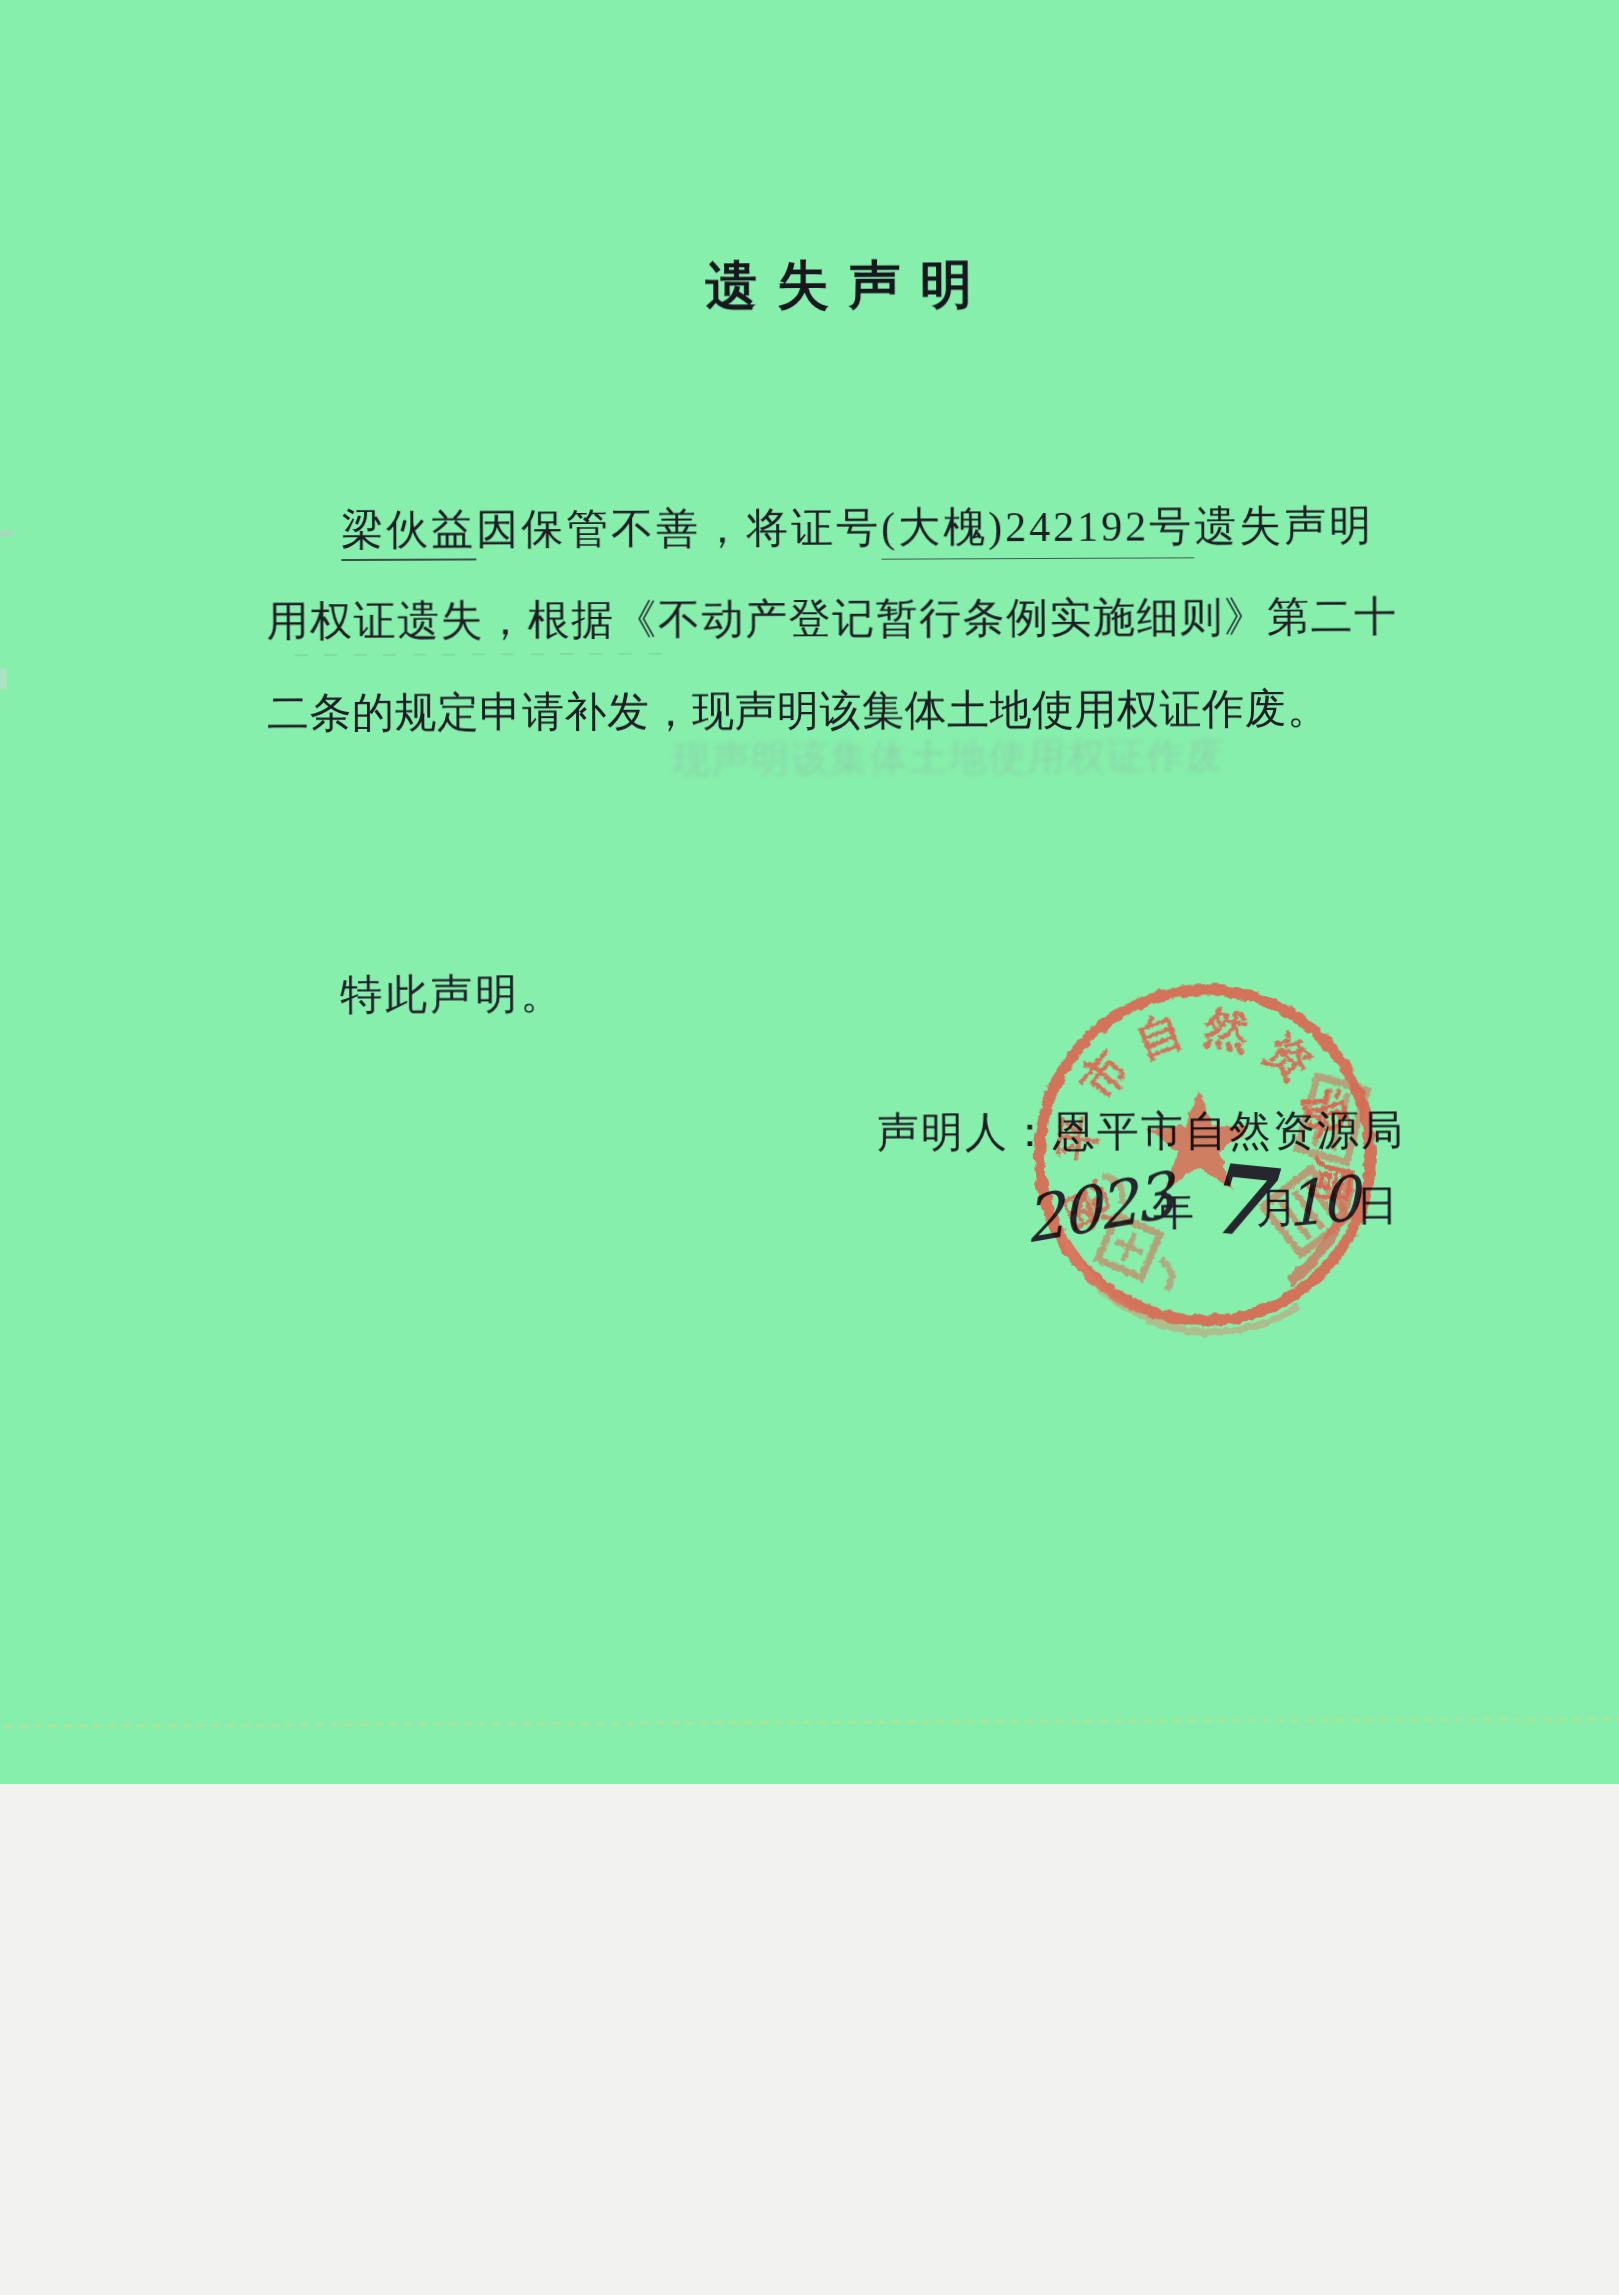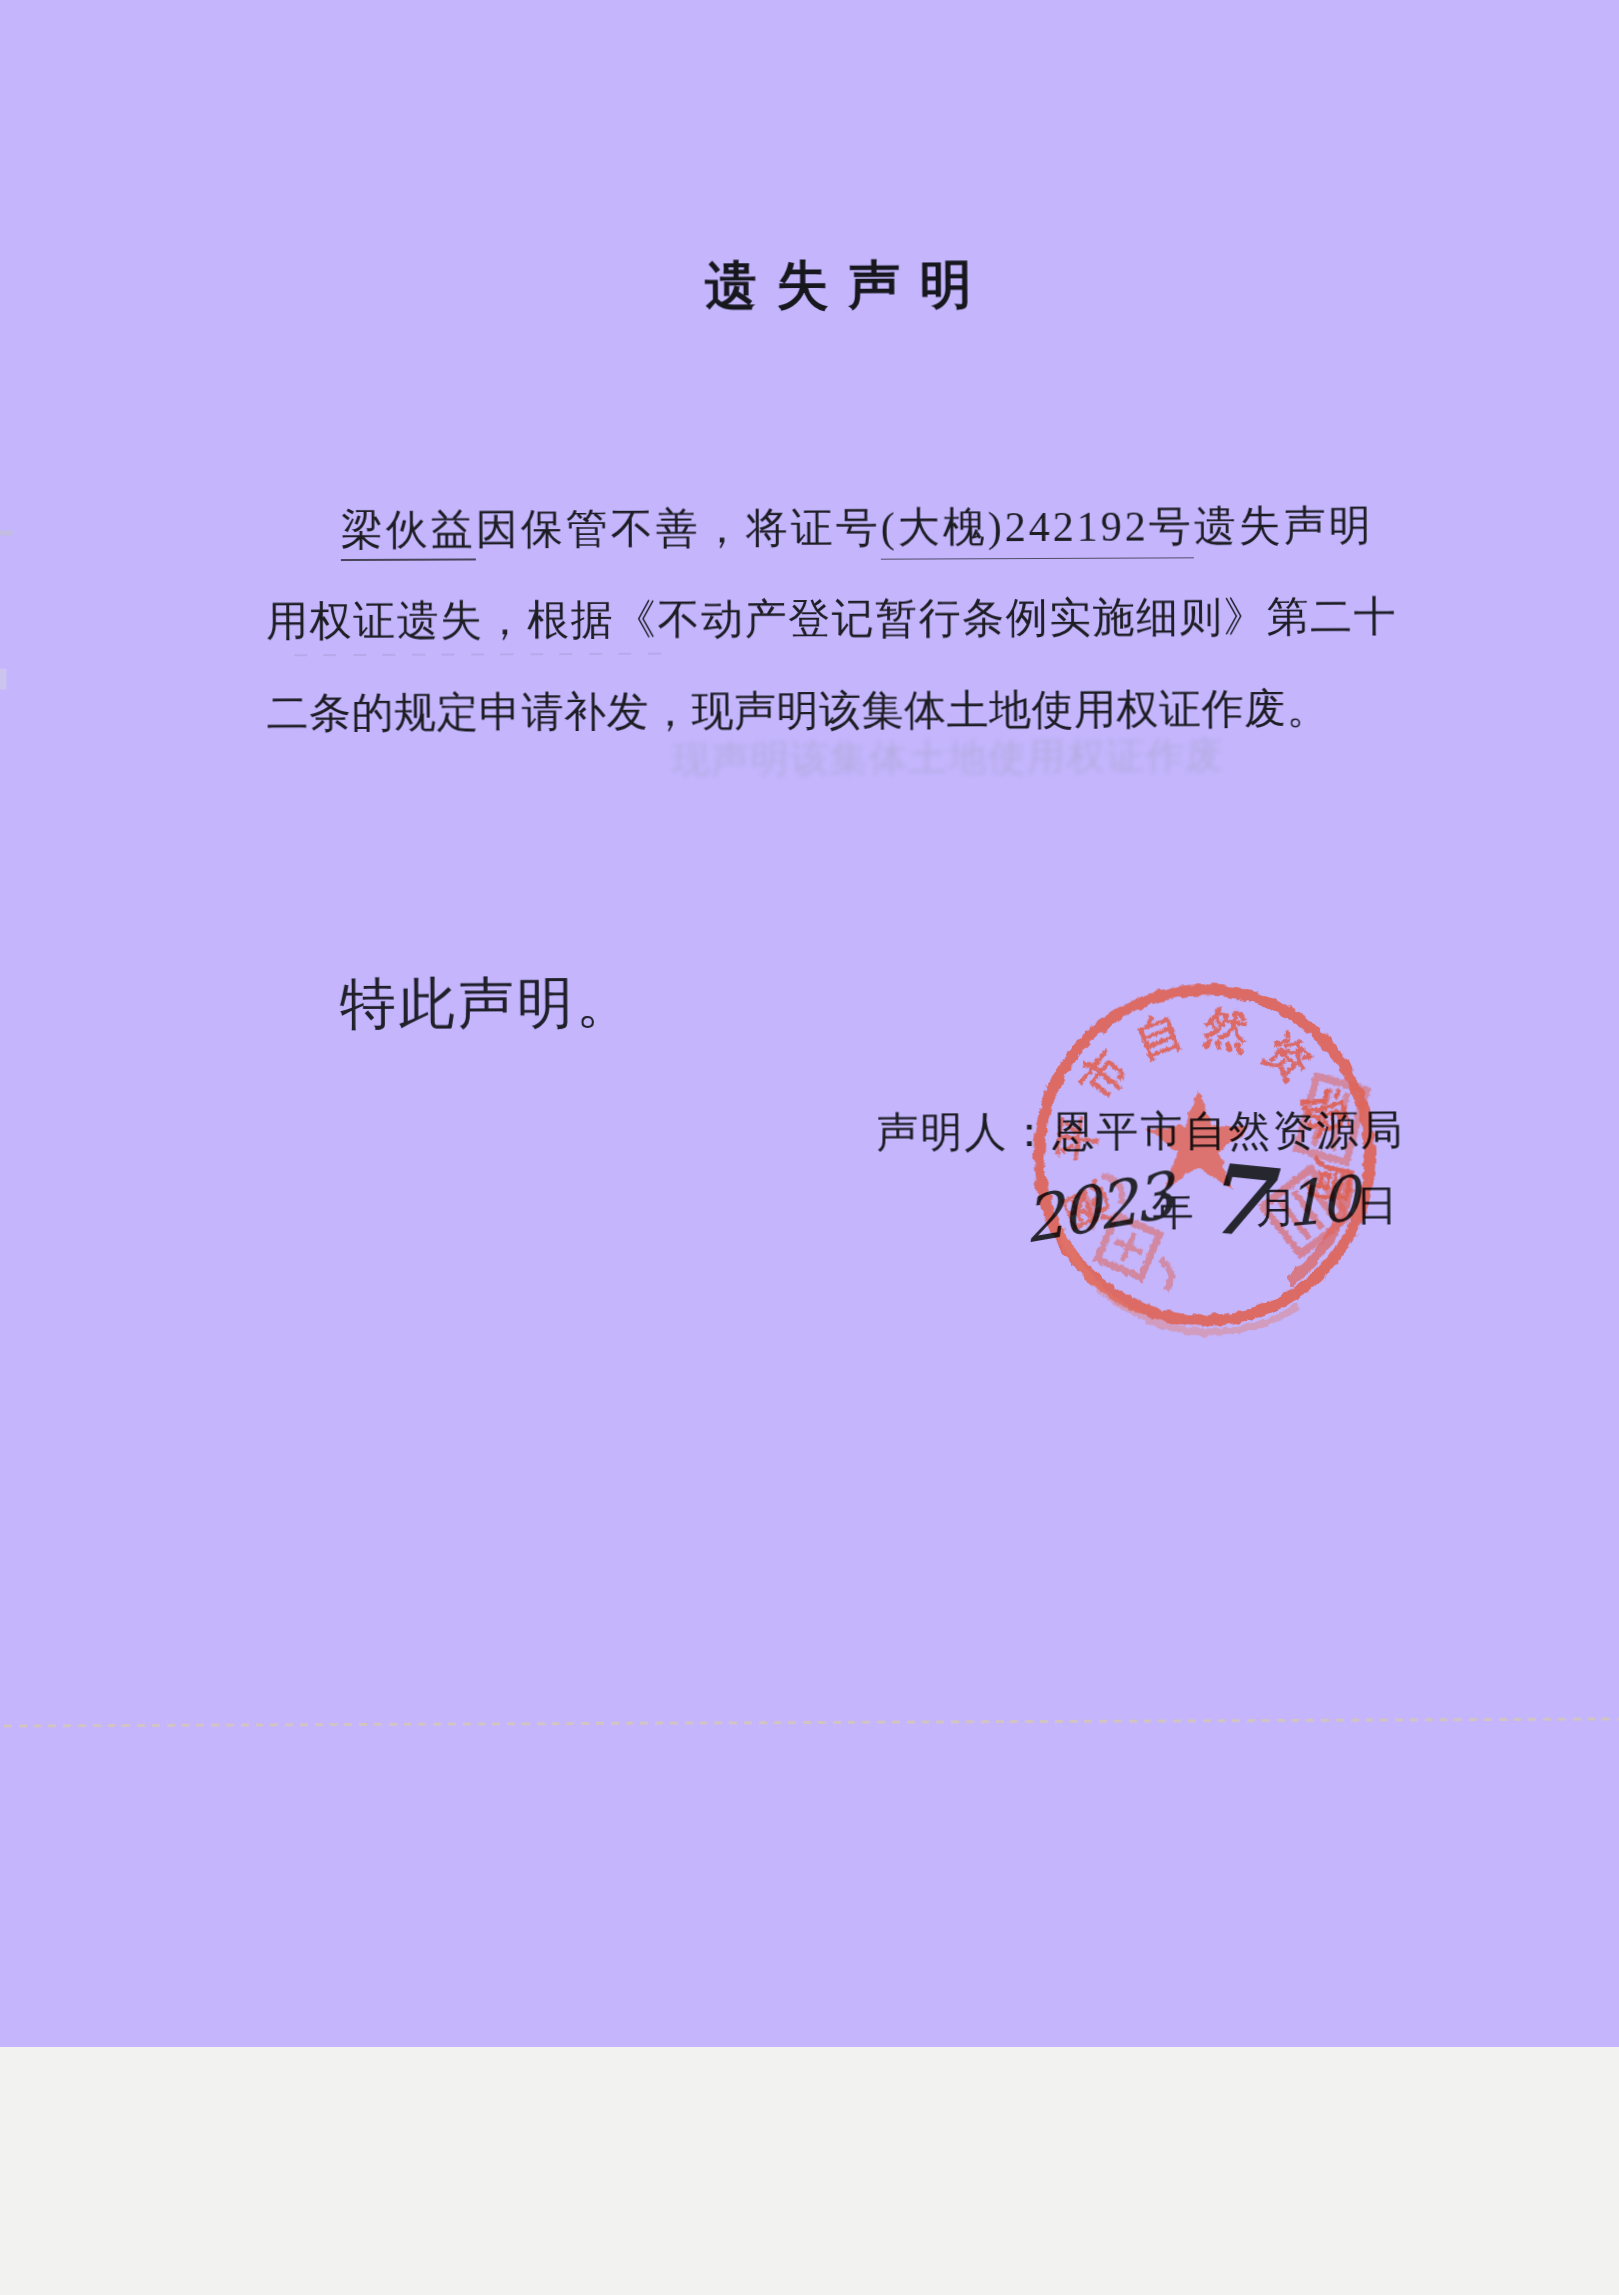--- a/index.html
+++ b/index.html
@@ -3,22 +3,22 @@
 <meta charset="utf-8">
 <style>
   html,body{margin:0;padding:0;}
   body{
     width:1620px;height:2295px;
     background:#f2f2f1;
     font-family:"Liberation Serif","DejaVu Serif",serif;
   }
   .page{
     position:relative;
-    width:1620px;height:2047px;
-    background:#c4b5fd;
+    width:1620px;height:1784px;
+    background:#86efac;
     overflow:hidden;
   }
   .sheet{
     position:absolute;inset:0;
     transform:rotate(-0.25deg);
     transform-origin:50% 40%;
   }
   
   .title{
     position:absolute;left:707px;top:251px;
@@ -38,21 +38,21 @@
   .u-name{border-bottom:2px solid rgba(40,40,50,.8);padding-bottom:5.9px;}
   .u-cert{border-bottom:1.5px solid rgba(40,40,50,.75);padding-bottom:7.9px;}
   .ghost{
     position:absolute;left:672px;top:733px;
     font-size:38px;letter-spacing:1.5px;white-space:nowrap;
     color:#8f8f98;opacity:.26;filter:blur(2px);
     transform:skewX(-2deg) rotate(-0.2deg);
   }
   .closing{
     position:absolute;left:339px;top:965px;
-    font-size:56px;letter-spacing:3px;white-space:nowrap;
+    font-size:42px;letter-spacing:3px;white-space:nowrap;
     color:#20202a;
   }
   .declarant{
     position:absolute;left:875px;top:1105px;
     font-size:42px;letter-spacing:2px;white-space:nowrap;
     color:#1d1d24;
   }
   
   .dateline{position:absolute;left:0;top:0;width:100%;height:100%;}
   .d-unit{

